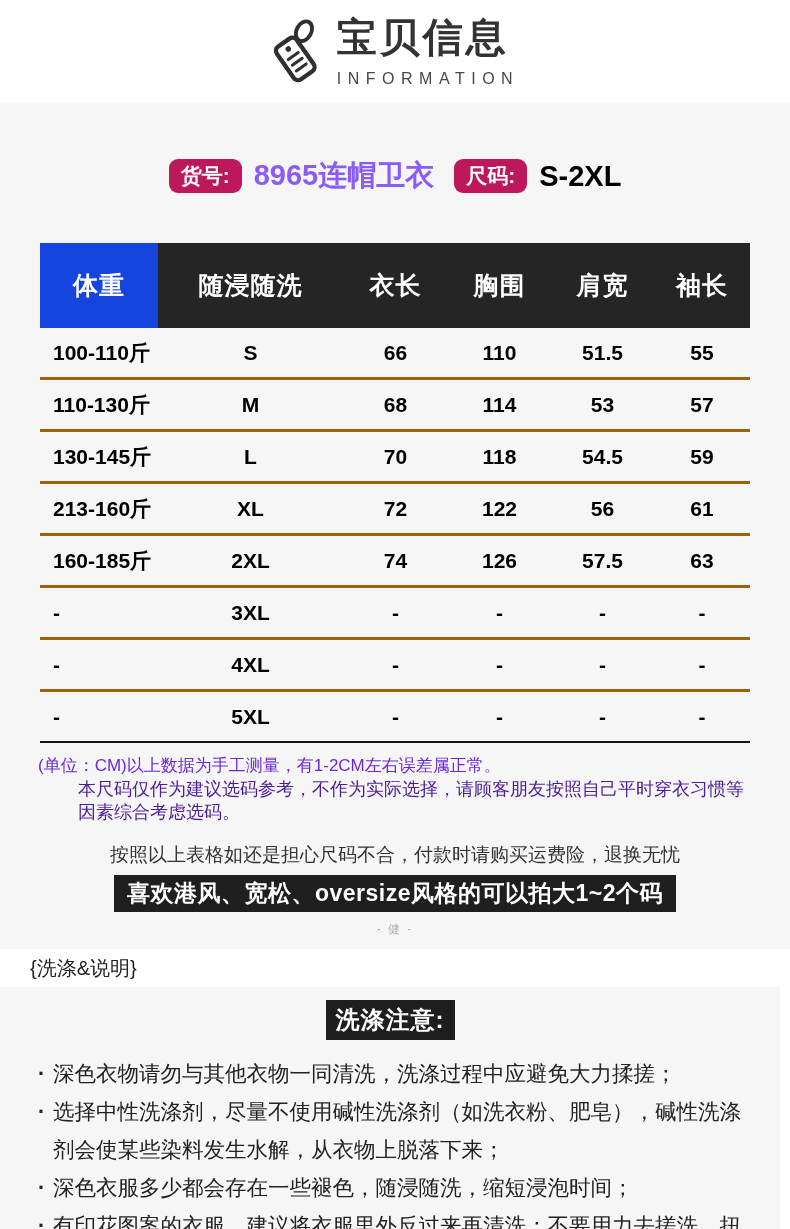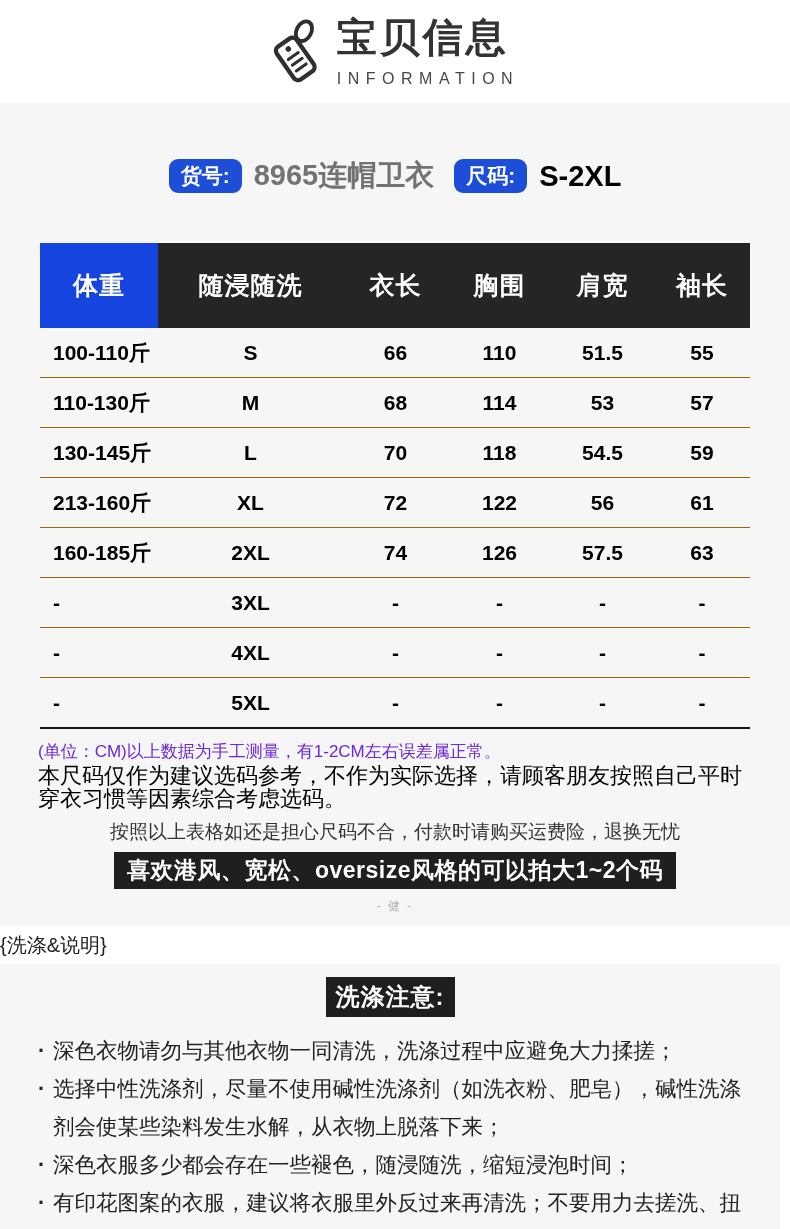--- a/index.html
+++ b/index.html
@@ -10,47 +10,47 @@
   }
   
   .header{height:103px;background:#ffffff;display:flex;align-items:center;justify-content:center;gap:14px;}
   .tag-icon svg{display:block;}
   .title-block{display:flex;flex-direction:column;}
   .main-title{font-size:40px;font-weight:800;color:#333333;letter-spacing:3px;line-height:1.05;}
   .sub-title{font-size:16px;color:#474747;letter-spacing:6.5px;margin-top:12px;}
   
   .section-main{background:#f6f6f6;padding-top:53px;}
   .product-row{display:flex;align-items:center;justify-content:center;height:40px;}
-  .badge{background:#1d4ed8;color:#ffffff;font-size:21px;font-weight:700;padding:4px 12px;border-radius:9px;line-height:1.2;}
-  .product-name{font-size:29px;font-weight:800;color:#737373;margin-left:12px;}
+  .badge{background:#be185d;color:#ffffff;font-size:21px;font-weight:700;padding:4px 12px;border-radius:9px;line-height:1.2;}
+  .product-name{font-size:29px;font-weight:800;color:#8b5cf6;margin-left:12px;}
   .size-value{font-size:29px;font-weight:800;color:#000000;margin-left:12px;}
   .gap-left{margin-left:20px;}
   
   .size-table{margin:47px 40px 0 40px;}
   .t-header,.t-row{display:grid;grid-template-columns:118px 185px 105px 103px 103px 96px;}
   .t-header{height:85px;}
   .t-header .cell{background:#252525;color:#ffffff;font-weight:700;font-size:25px;
       display:flex;align-items:center;justify-content:center;letter-spacing:1px;}
   .t-header .cell.first{background:#1544DE;}
-  .t-row{height:49px;border-bottom:1px solid #a16207;align-items:center;
+  .t-row{height:49px;border-bottom:3px solid #a16207;align-items:center;
       font-size:21px;font-weight:600;color:#000000;}
   .t-row:last-child{border-bottom:2px solid #161616;}
   .t-row .cell{text-align:center;}
   .t-row .cell.first{text-align:left;padding-left:13px;}
   
   .notes{padding:11px 38px 0 38px;}
   .note-line1{font-size:17px;color:#6d28d9;line-height:23px;}
-  .note-line2{font-size:22px;color:#000000;line-height:23px;margin-top:1px;}
-  .note-line3{text-align:center;font-size:19px;font-weight:500;color:#333333;margin-top:9px;}
+  .note-line2{font-size:18px;color:#4c1d95;line-height:23px;margin-top:1px;margin-left:40px;}
+  .note-line3{text-align:center;font-size:19px;font-weight:500;color:#333333;margin-top:18px;}
   .banner{background:#1f1f1f;color:#ffffff;font-size:23px;font-weight:700;
       width:fit-content;margin:7px auto 0 auto;padding:3px 13px;letter-spacing:0.5px;}
   .watermark{text-align:center;font-size:12px;color:#b3b3b3;padding:9px 0 11px 0;letter-spacing:2px;}
   
   .label-band{background:#ffffff;height:38px;display:flex;align-items:center;
-      font-size:20px;color:#222222;}
+      padding-left:30px;font-size:20px;color:#222222;}
   
   .section-wash{background:#f6f6f6;width:780px;height:336px;box-sizing:border-box;padding-top:13px;}
   .wash-title{background:#1e1e1e;color:#ffffff;font-weight:700;font-size:24px;
       width:fit-content;margin:0 auto;padding:4px 10px;letter-spacing:1px;}
   .bullets{margin:15px 28px 0 38px;padding:0;list-style:none;}
   .bullets li{font-size:21.5px;color:#222222;line-height:38px;padding-left:15px;position:relative;}
   .bullets li::before{content:"·";position:absolute;left:0;top:0;font-weight:700;color:#222222;}
 </style>
 </head>
 <body>

